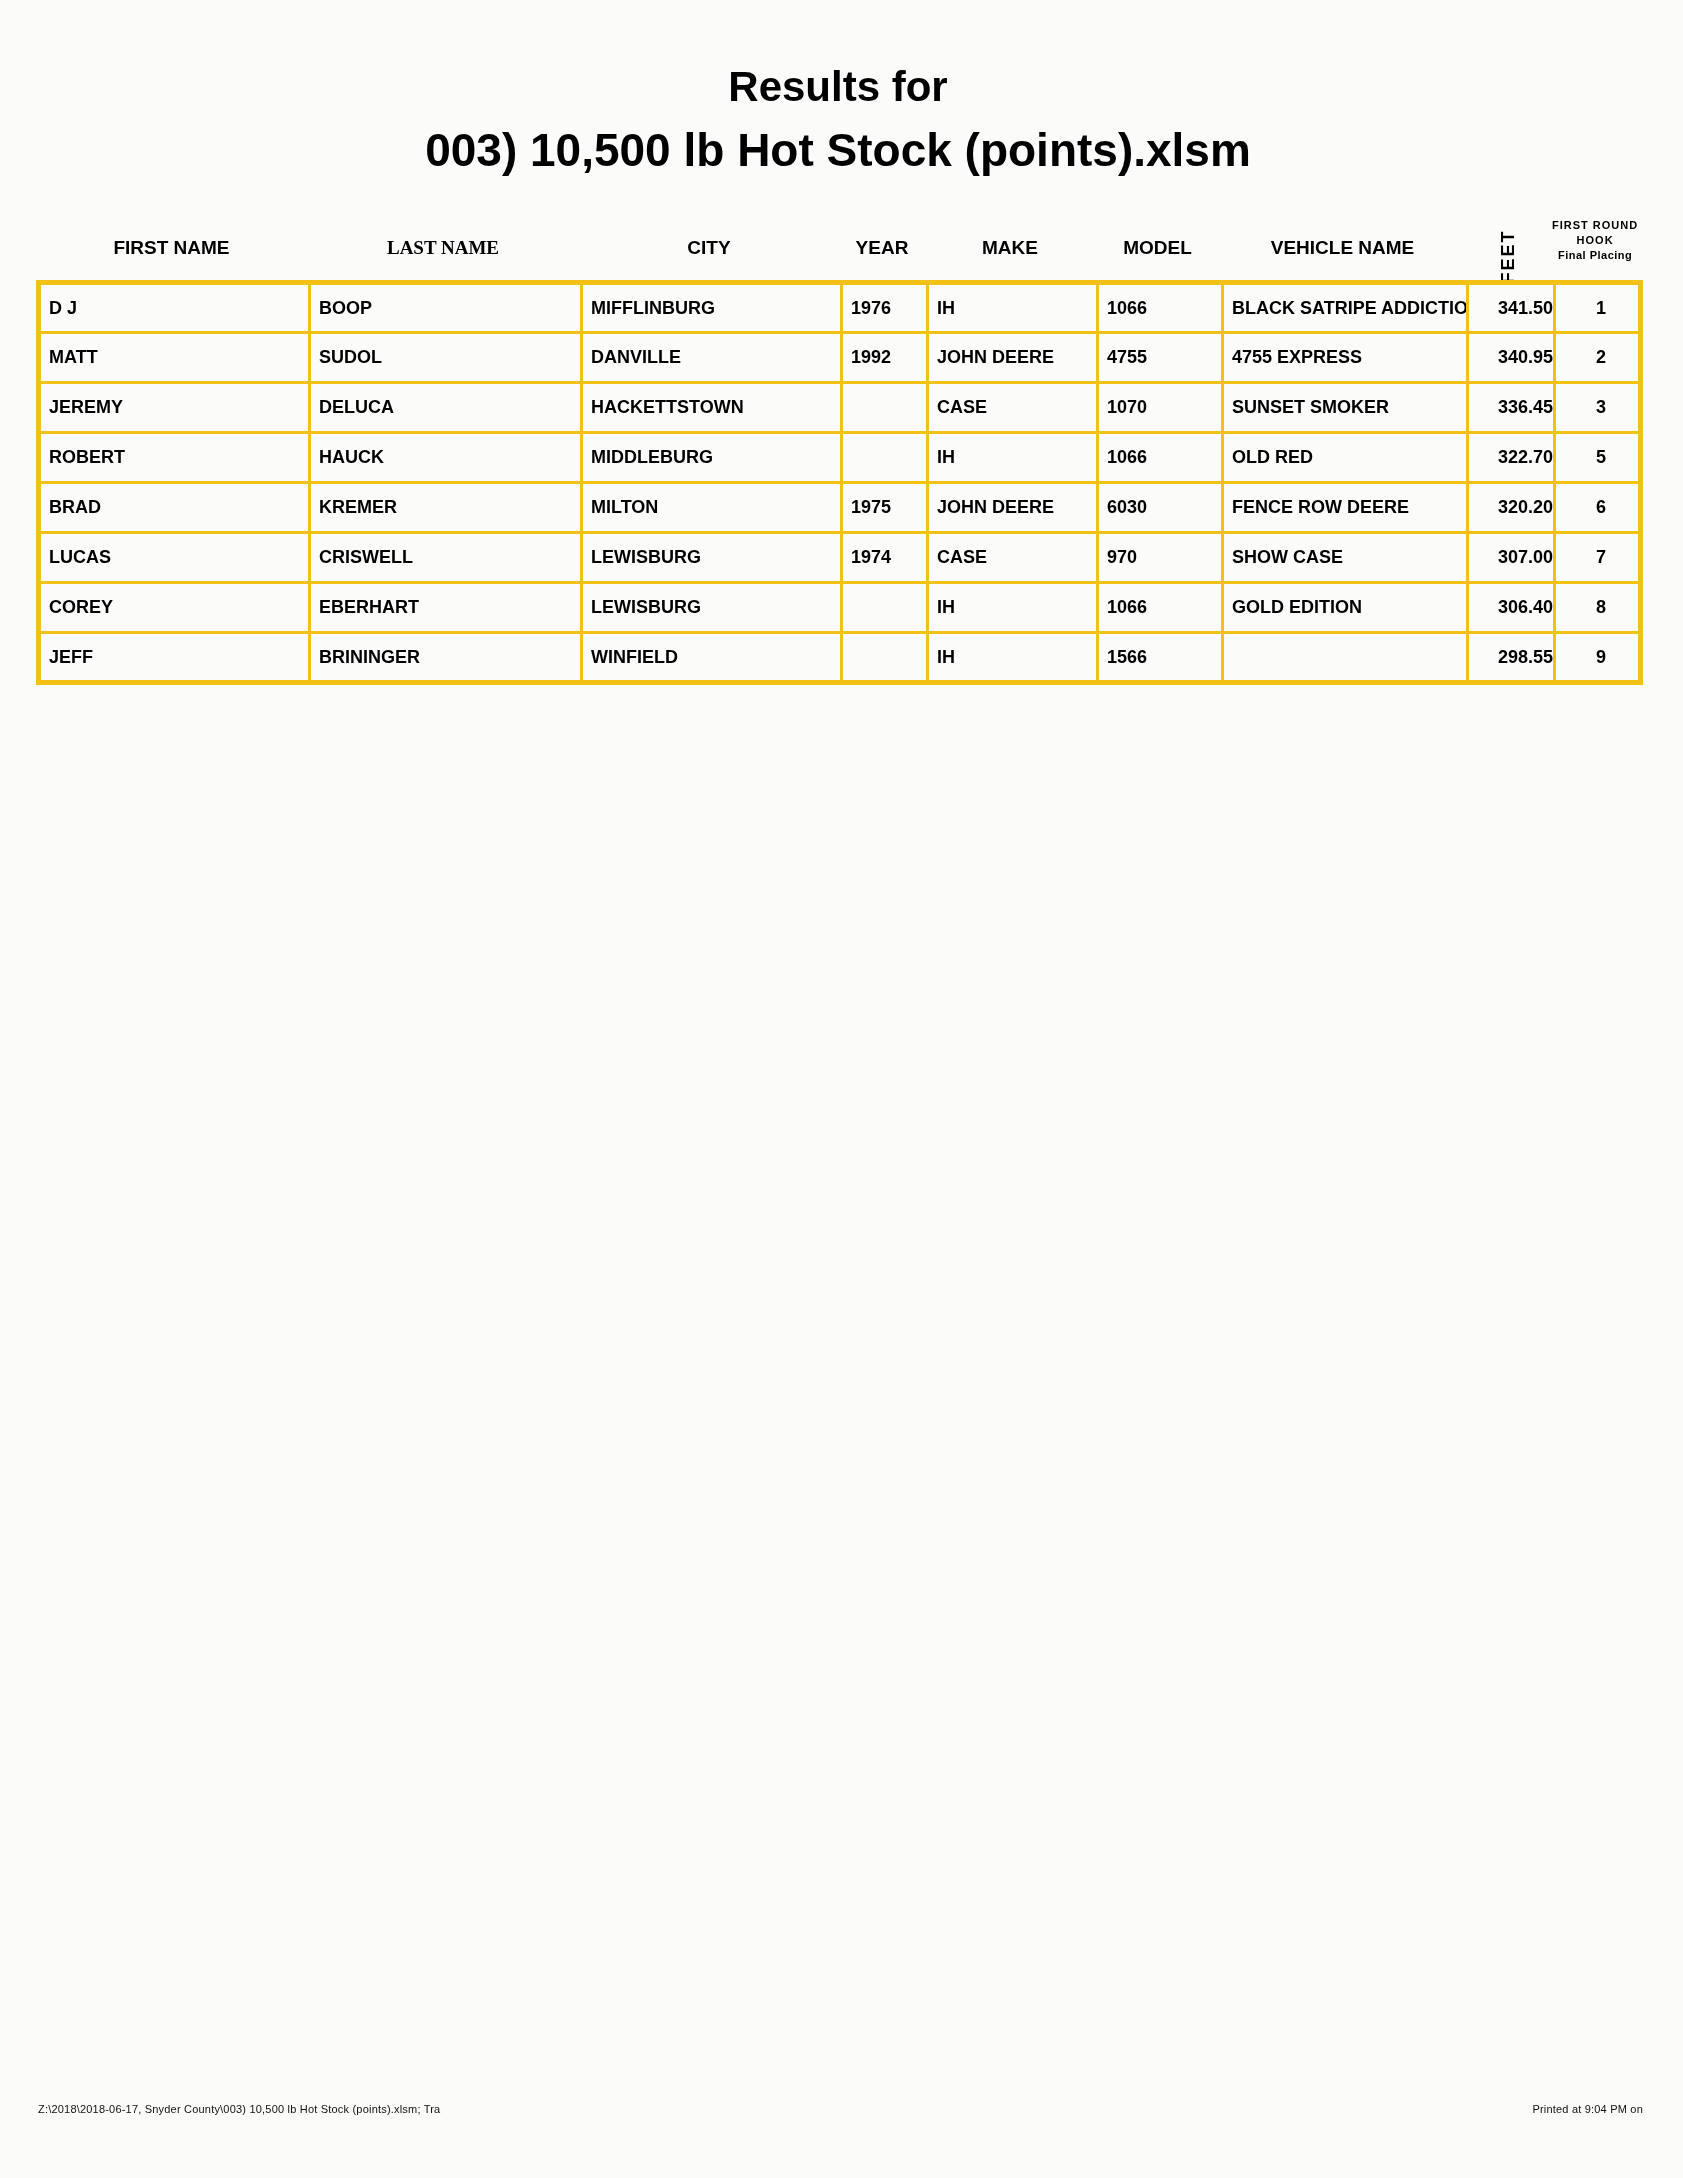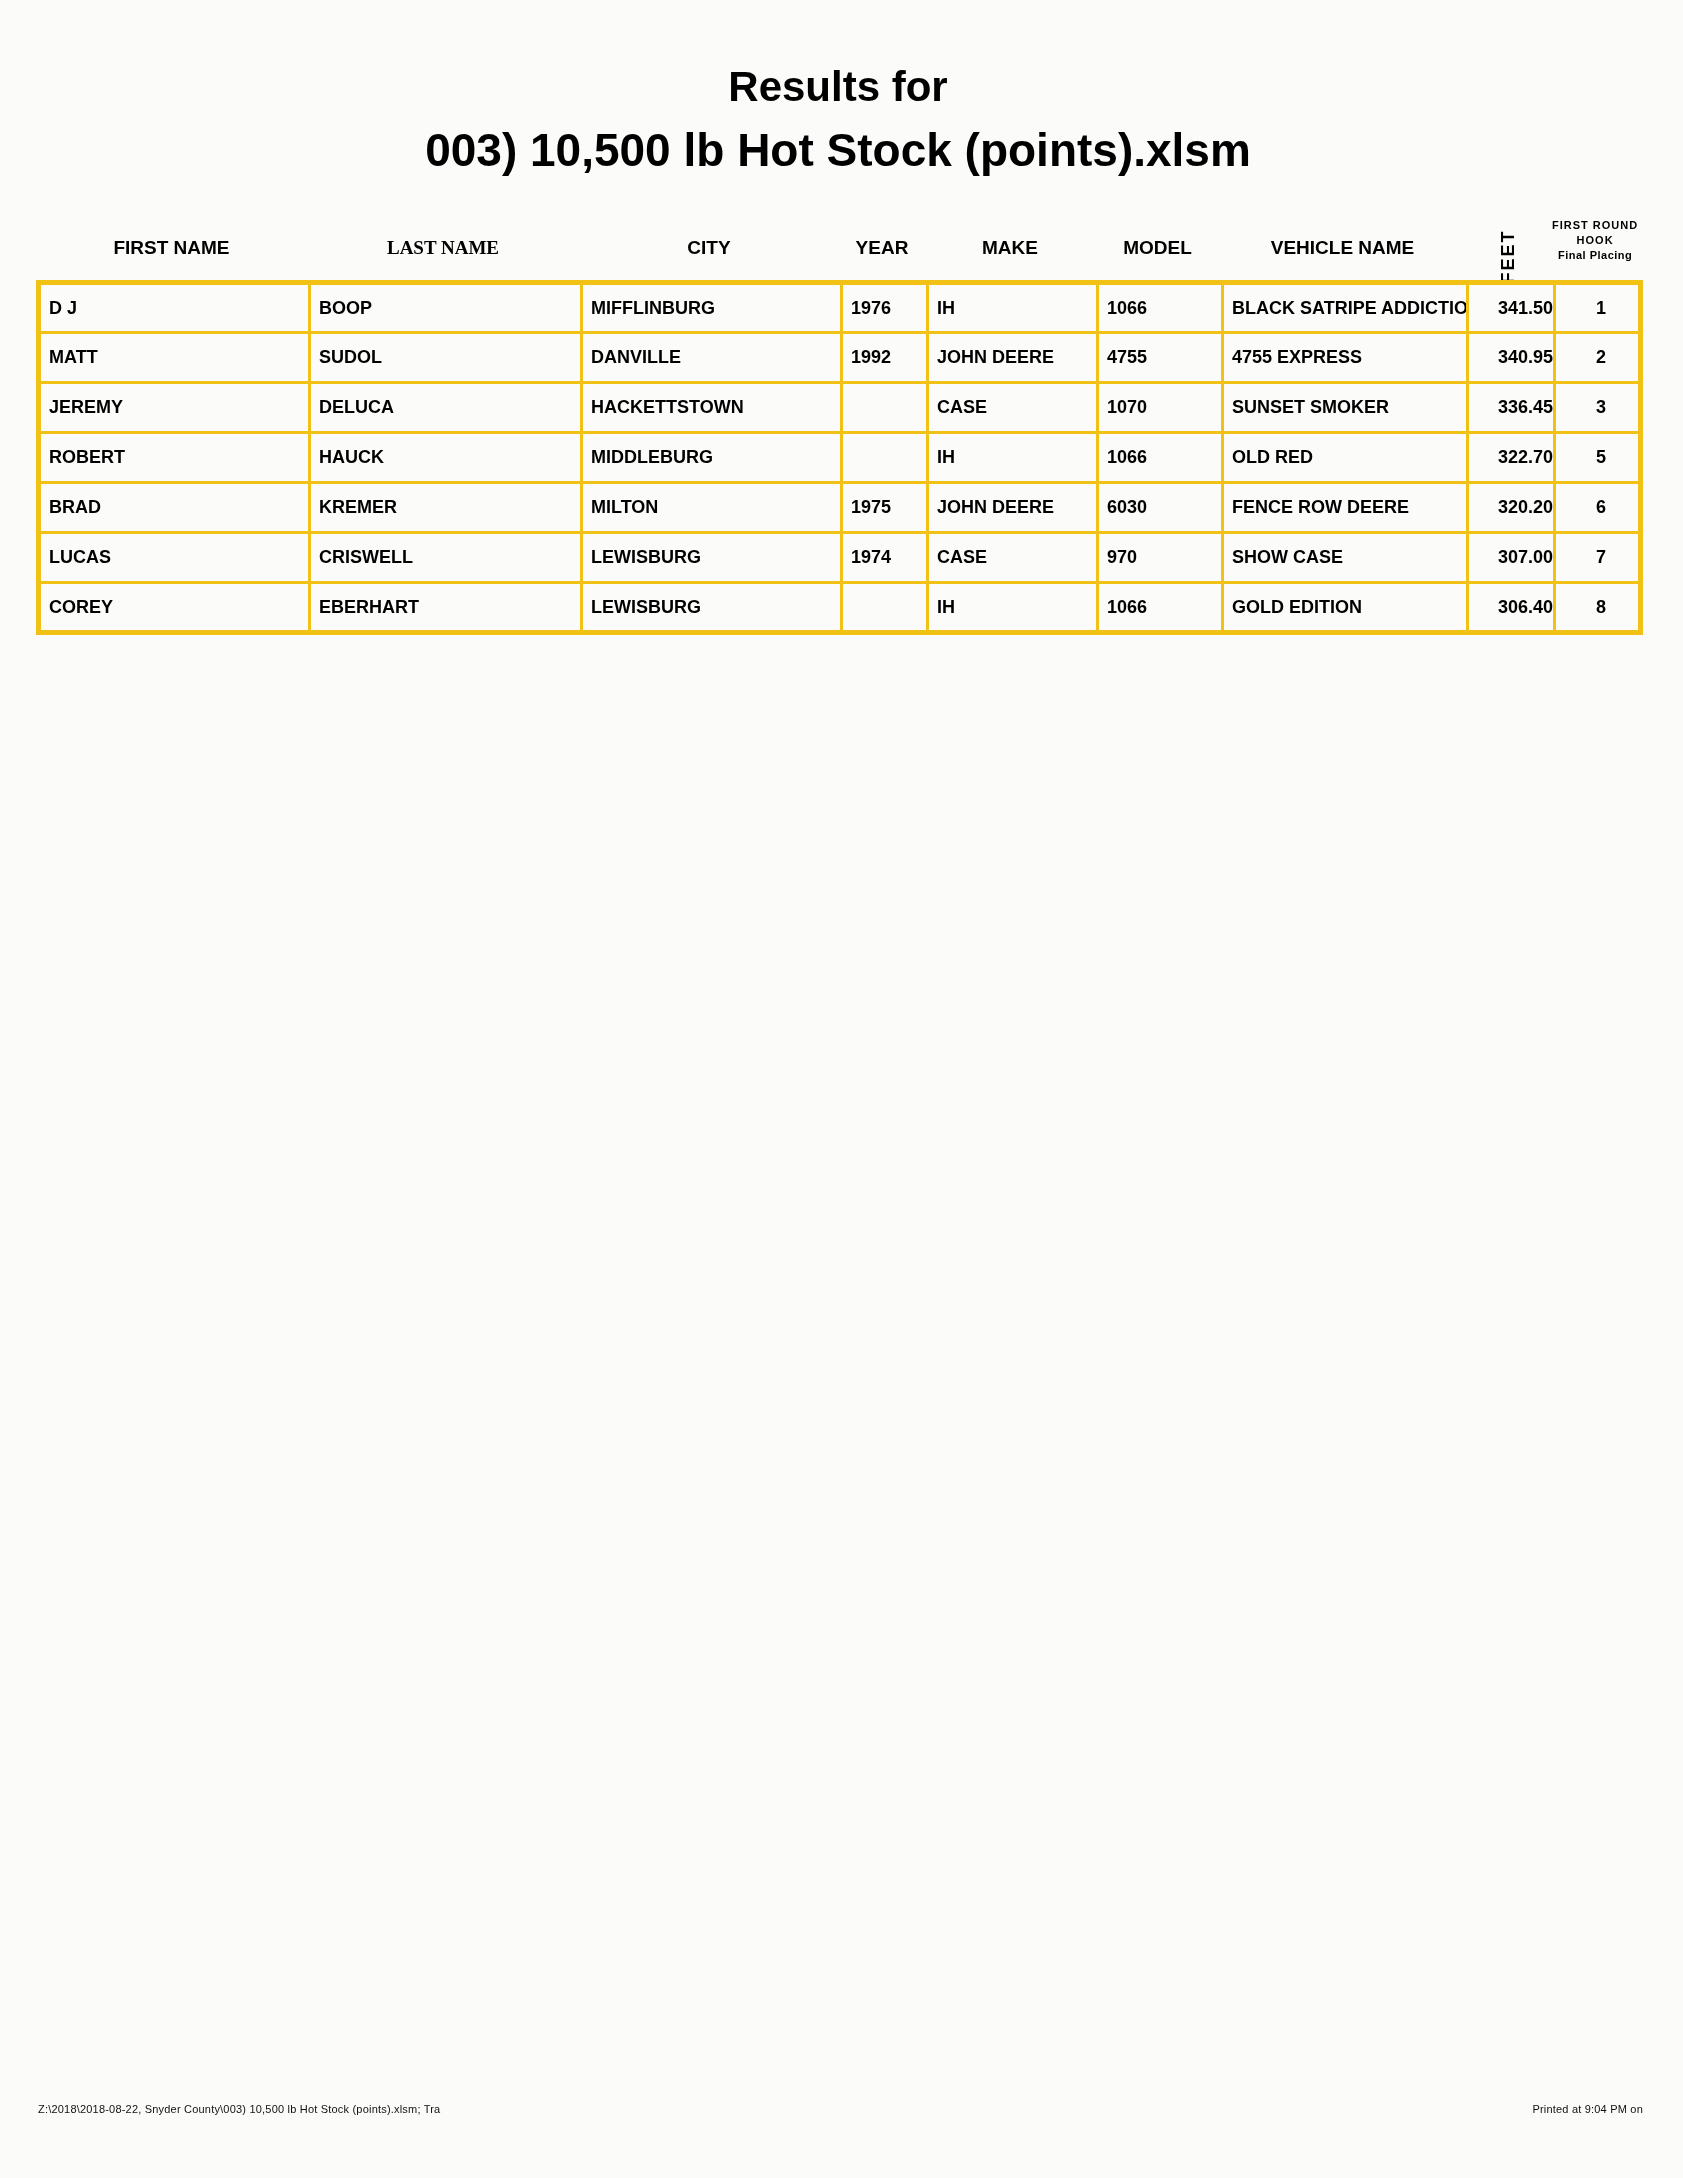--- a/index.html
+++ b/index.html
@@ -182,20 +182,31 @@
           <td class="col-first_name">COREY</td>
           <td class="col-last_name">EBERHART</td>
           <td class="col-city">LEWISBURG</td>
           <td class="col-year"></td>
           <td class="col-make">IH</td>
           <td class="col-model">1066</td>
           <td class="col-vehicle_name">GOLD EDITION</td>
           <td class="col-feet">306.40</td>
           <td class="col-hook">8</td>
         </tr>
+        <tr>
+          <td class="col-first_name">JEFF</td>
+          <td class="col-last_name">BRININGER</td>
+          <td class="col-city">WINFIELD</td>
+          <td class="col-year"></td>
+          <td class="col-make">IH</td>
+          <td class="col-model">1566</td>
+          <td class="col-vehicle_name"></td>
+          <td class="col-feet">298.55</td>
+          <td class="col-hook">9</td>
+        </tr>
       </tbody>
   </table>
 
-  <div class="footer-left">Z:\2018\2018-08-22, Snyder County\003) 10,500 lb Hot Stock (points).xlsm;  Tra</div>
+  <div class="footer-left">Z:\2018\2018-06-17, Snyder County\003) 10,500 lb Hot Stock (points).xlsm;  Tra</div>
   <div class="footer-right">Printed at 9:04 PM on</div>
 
 </div>
 
 
 </body></html>

